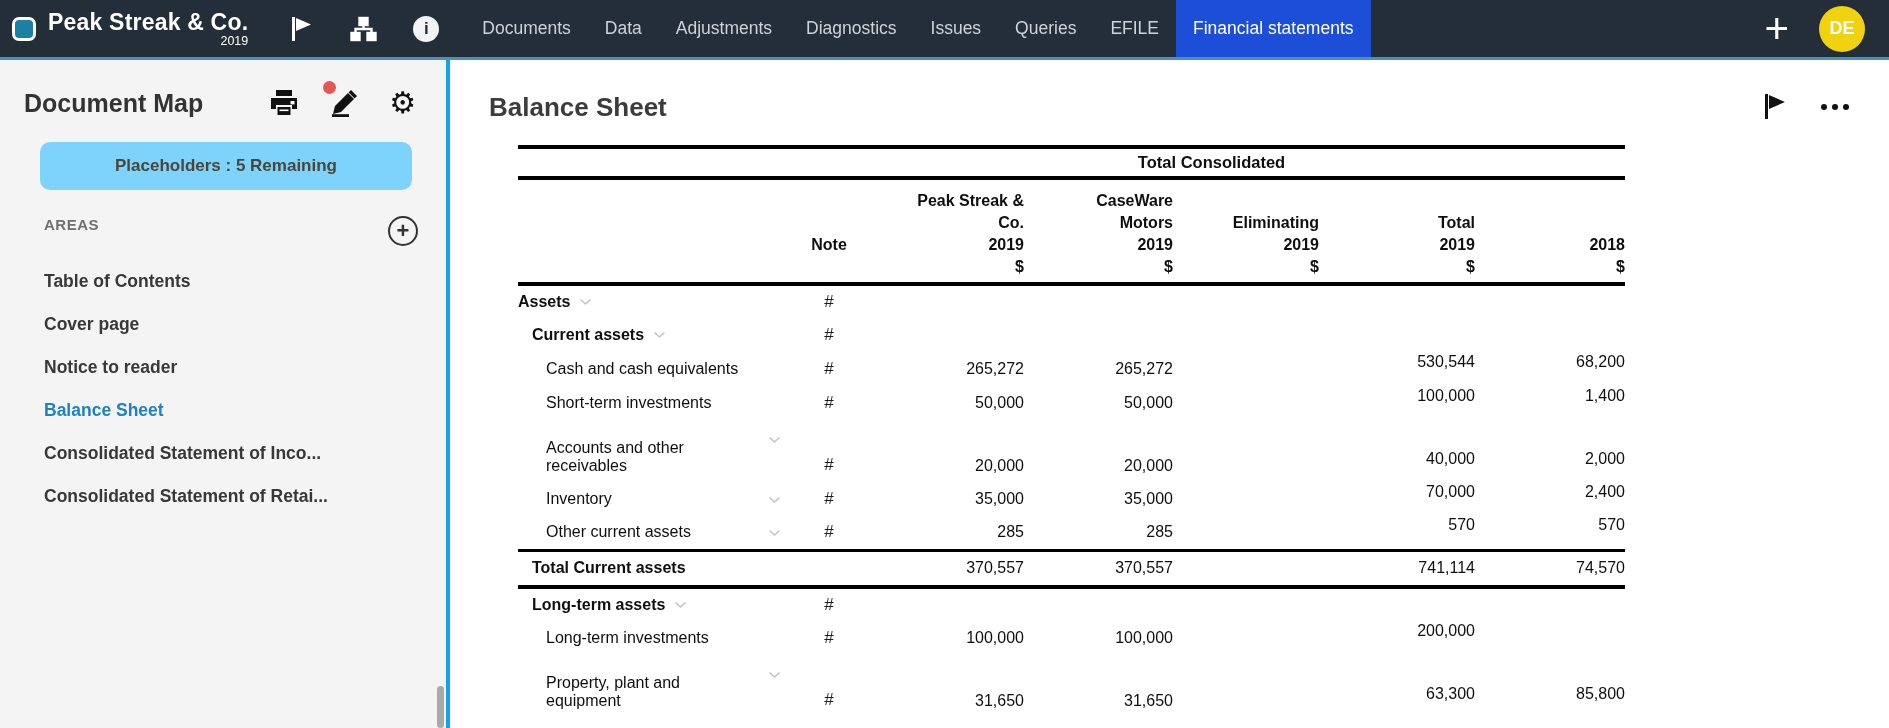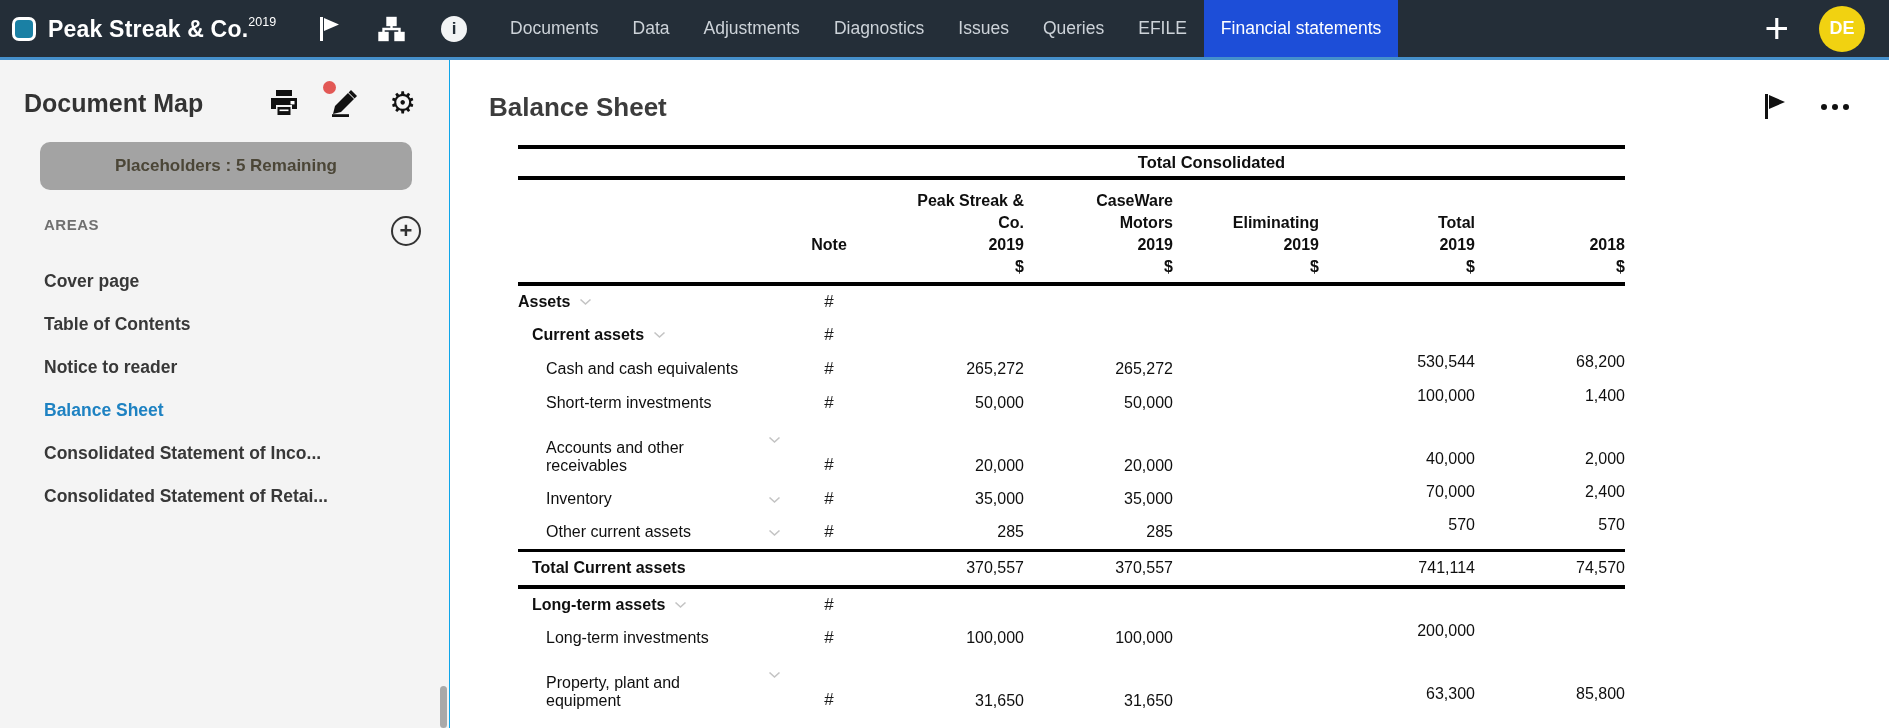--- a/index.html
+++ b/index.html
@@ -5,21 +5,21 @@
   * { margin:0; padding:0; box-sizing:border-box; }
   html,body { width:1889px; height:728px; overflow:hidden; background:#fff;
               font-family:"Liberation Sans", sans-serif; }
 
   
   .topbar { height:60px; background:#242E38; border-bottom:3px solid #4590CB;
             display:flex; align-items:stretch; color:#CDD3D9; }
   .brand-wrap { display:flex; align-items:center; padding-left:12px; }
   .logo-sq { width:24px; height:24px; background:#1A80A4; border:3px solid #fff;
              border-radius:7px; margin-right:12px; }
-  .brand-block { display:flex; }
+  .brand-block { display:flex; flex-direction:column; }
   .brand { color:#fff; font-size:23px; font-weight:600; letter-spacing:.2px; line-height:26px; }
   .brand-year { color:#fff; font-size:12.5px; text-align:right; line-height:13px; }
   .hdr-icons { display:flex; align-items:center; gap:36px; margin-left:42px; }
   .hdr-icons .hicon { display:flex; align-items:center; cursor:pointer; }
   .info-circle { width:26px; height:26px; border-radius:50%; background:#F2F4F5;
                  color:#242E38; font-weight:800; font-size:17px; display:flex;
                  align-items:center; justify-content:center; }
   .nav { display:flex; align-items:stretch; margin-left:26px; }
   .nav-item { display:flex; align-items:center; padding:4px 17px; font-size:17.5px;
               color:#CDD3D9; cursor:pointer; white-space:nowrap; }
@@ -27,29 +27,29 @@
   .top-right { margin-left:auto; display:flex; align-items:center; gap:30px; padding-right:24px; }
   .plus-icon { color:#fff; font-size:42px; font-weight:300; line-height:36px; cursor:pointer; }
   .avatar { width:46px; height:46px; border-radius:50%; background:#F1D211; color:#fff;
             font-weight:700; font-size:18px; display:flex; align-items:center;
             justify-content:center; cursor:pointer; }
 
   
   .content { display:flex; height:668px; }
 
   
-  .sidebar { width:450px; background:#F4F4F4; border-right:1px solid #0ea5e9;
+  .sidebar { width:450px; background:#F4F4F4; border-right:4px solid #0ea5e9;
              position:relative; flex-shrink:0; }
   .sb-head { display:flex; align-items:center; padding:28px 26px 0 24px; }
   .sb-title { font-size:25px; font-weight:700; color:#333; margin-right:36px; }
   .sb-head .sicon { margin-left:30px; cursor:pointer; position:relative; display:flex; }
   .red-dot { position:absolute; top:-7px; left:-6px; width:13px; height:13px;
              border-radius:50%; background:#E25855; }
   .gear-glyph { font-size:30px; color:#111; line-height:28px; }
-  .badge { margin:24px 0 0 40px; width:372px; height:48px; background:#a3a3a3;
+  .badge { margin:24px 0 0 40px; width:372px; height:48px; background:#7dd3fc;
            border-radius:10px; display:flex; align-items:center; justify-content:center;
            font-size:17px; font-weight:600; color:#4B4637; cursor:pointer; }
   .areas-row { display:flex; align-items:flex-start; justify-content:space-between;
                padding:26px 28px 0 44px; }
   .areas-label { font-size:15px; font-weight:700; color:#707070; letter-spacing:.5px; }
   .circle-plus { width:30px; height:30px; border:2.5px solid #333; border-radius:50%;
                  color:#333; font-size:22px; font-weight:700; display:flex;
                  align-items:center; justify-content:center; line-height:1; cursor:pointer; }
   .sb-items { padding:14px 20px 0 44px; }
   .sb-item { font-size:17.5px; font-weight:600; color:#383838; padding:11px 0;
@@ -176,22 +176,22 @@
     </div>
 
     <div class="badge">Placeholders : 5 Remaining</div>
 
     <div class="areas-row">
       <span class="areas-label">AREAS</span>
       <span class="circle-plus">+</span>
     </div>
 
     <div class="sb-items">
+        <div class="sb-item">Table of Contents</div>
         <div class="sb-item">Cover page</div>
-        <div class="sb-item">Table of Contents</div>
         <div class="sb-item">Notice to reader</div>
         <div class="sb-item active">Balance Sheet</div>
         <div class="sb-item">Consolidated Statement of Inco...</div>
         <div class="sb-item">Consolidated Statement of Retai...</div>
       </div>
     <div class="sb-thumb"></div>
   </div>
 
   <div class="main">
     <div class="main-title">Balance Sheet</div>

